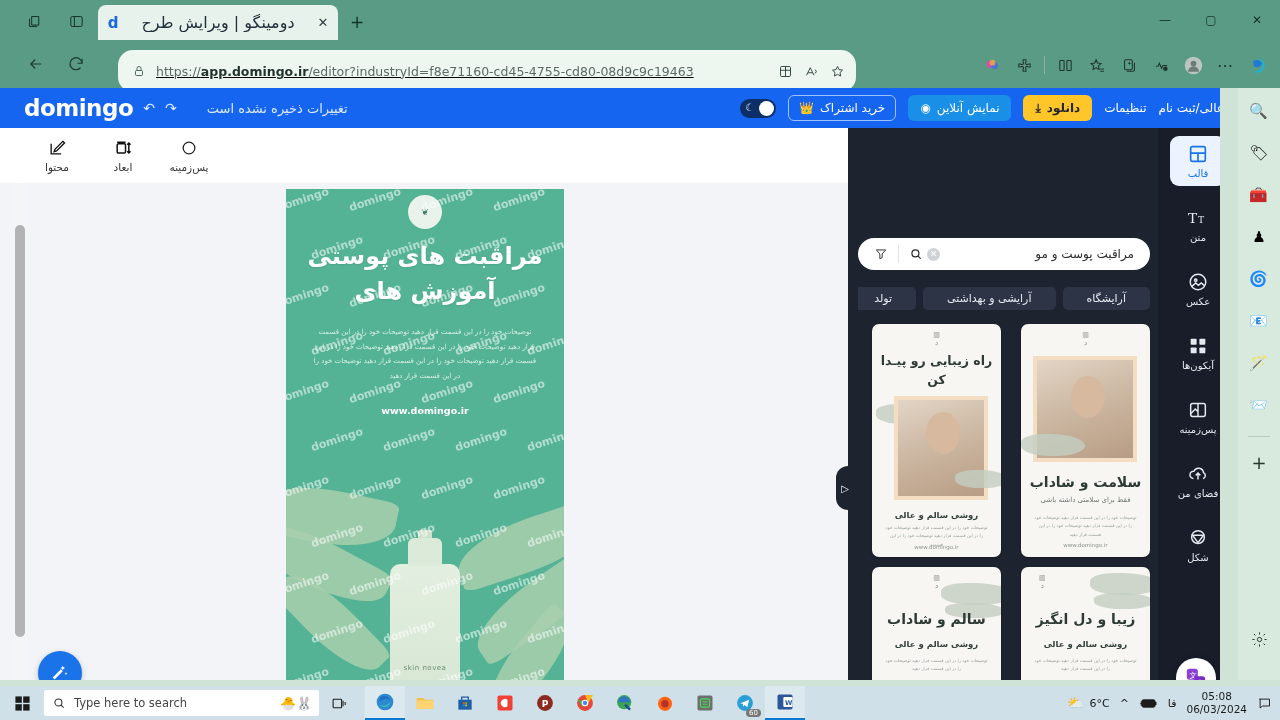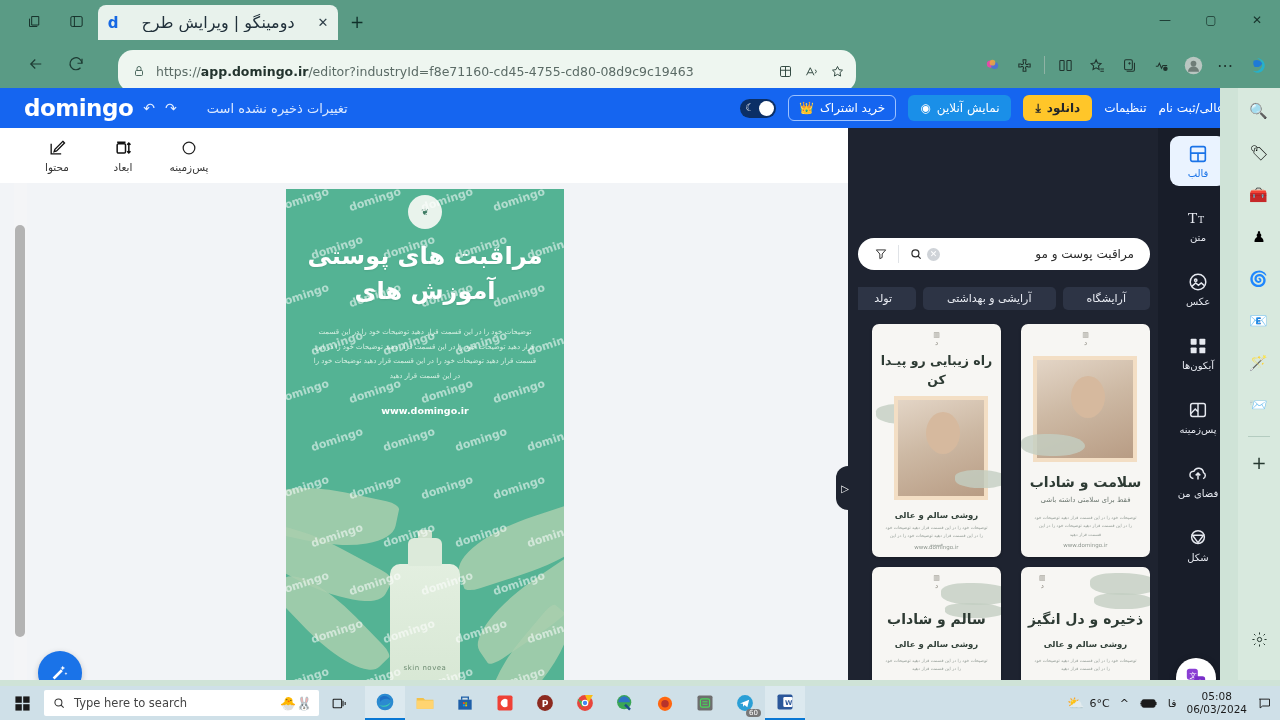--- a/index.html
+++ b/index.html
@@ -55,20 +55,21 @@
   .navbar { position: absolute; left: 0; top: 40px; width: 1280px; height: 48px; }
   .nav-btn {
     position: absolute; top: 10px; width: 28px; height: 28px;
     display: flex; align-items: center; justify-content: center; color: #1d3b33;
     cursor: pointer;
   }
   .omnibox {
     position: absolute; left: 118px; top: 50px; width: 738px; height: 42px;
     background: #eef6f0; border-radius: 15px; display: flex; align-items: center;
     padding: 0 6px 0 12px;
+    text-decoration: underline;
   }
   .omnibox .lock { width: 18px; height: 18px; display:flex; align-items:center; justify-content:center; }
   .url-text {
     flex: 1; font-size: 12.5px; color: #5b6b66; padding-left: 8px;
     white-space: nowrap; overflow: hidden;
   }
   .url-text b { color: #23342e; font-weight: 600; }
   .omni-icon {
     width: 26px; height: 26px; display: flex; align-items: center; justify-content: center;
     color: #2b423b; cursor: pointer;
@@ -677,21 +678,21 @@
           <div class="tc-brush" style="right:-8px; top:146px; width:54px; height:18px;"></div>
           <div class="tc-sub" style="top:186px; font-size:8.5px; color:#33423a; font-weight:700;">روشی سالم و عالی</div>
           <div class="tc-body" style="top:200px;">توضیحات خود را در این قسمت قرار دهید توضیحات خود را در این قسمت قرار دهید توضیحات خود را در این قسمت</div>
           <div class="tc-url" style="top:220px;">www.domingo.ir</div>
         </div>
 
         <div class="tpl-card">
           <div class="tc-logo" style="left:18px; transform:none;">▥<br>د</div>
           <div class="tc-brush" style="right:-10px; top:6px; width:70px; height:22px;"></div>
           <div class="tc-brush" style="right:-4px; top:26px; width:60px; height:16px;"></div>
-          <div class="tc-title" style="top:44px; font-size:14px;">ذخیره و دل انگیز</div>
+          <div class="tc-title" style="top:44px; font-size:14px;">زیبا و دل انگیز</div>
           <div class="tc-sub" style="top:72px; font-size:8.5px; color:#33423a; font-weight:700;">روشی سالم و عالی</div>
           <div class="tc-body" style="top:90px;">توضیحات خود را در این قسمت قرار دهید توضیحات خود را در این قسمت قرار دهید</div>
 
         </div>
 
         <div class="tpl-card">
           <div class="tc-logo">▥<br>د</div>
           <div class="tc-brush" style="right:-12px; top:16px; width:72px; height:22px;"></div>
           <div class="tc-brush" style="right:-4px; top:36px; width:60px; height:15px;"></div>
           <div class="tc-title" style="top:44px; font-size:14px;">سالم و شاداب</div>

